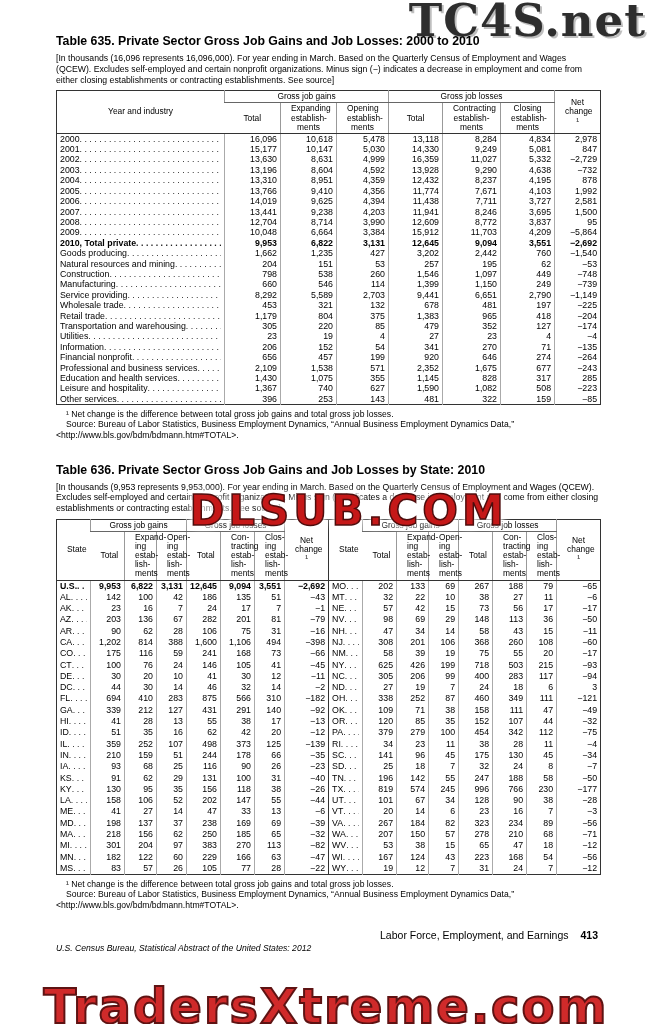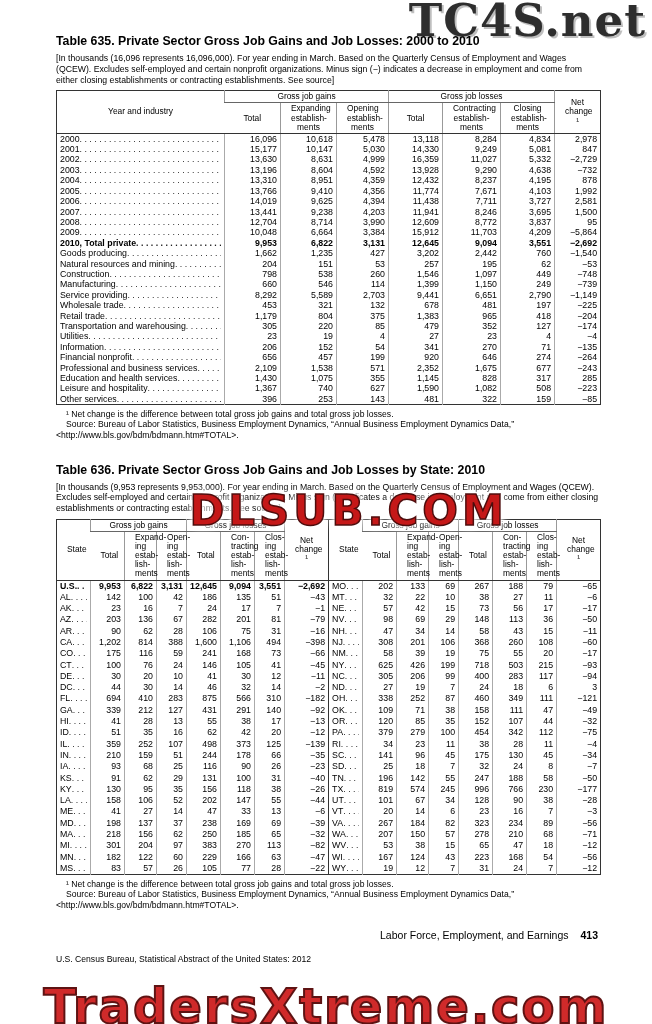--- a/index.html
+++ b/index.html
@@ -40,21 +40,21 @@
   .footnote { font-size: 8.6px; margin: 4px 0 0 0; text-indent: 10px; }
   .source   { font-size: 8.6px; margin: 0; text-indent: 10px; line-height: 1.25; }
 
   .t636-block { margin-top: 22px; }
   .two-panel { display: flex; }
   .two-panel > div + div table { margin-left: -1px; }
 
   .page-footer { margin-top: 18px; }
   .footer-right { text-align: right; font-size: 10.5px; padding-right: 2px; }
   .footer-right .pageno { font-weight: bold; margin-left: 9px; }
-  .footer-left { font-size: 8.6px; margin-top: 13px; }
+  .footer-left { font-size: 8.6px; margin-top: 2px; font-style: italic; }
 
   .wm { position: absolute; font-weight: bold; white-space: nowrap; pointer-events: none; z-index: 10; }
   .wm-top {
     top: -6px; right: 6px; font-size: 45px;
     font-family: "DejaVu Serif", serif; color: #2e2e2e;
     letter-spacing: 1px; text-shadow: 2px 2px 0 rgba(0,0,0,0.25);
   }
   .wm-mid {
     top: 486px; left: 50%; transform: translateX(-52%);
     font-size: 42px; font-family: "DejaVu Sans", sans-serif; font-weight: 800;

